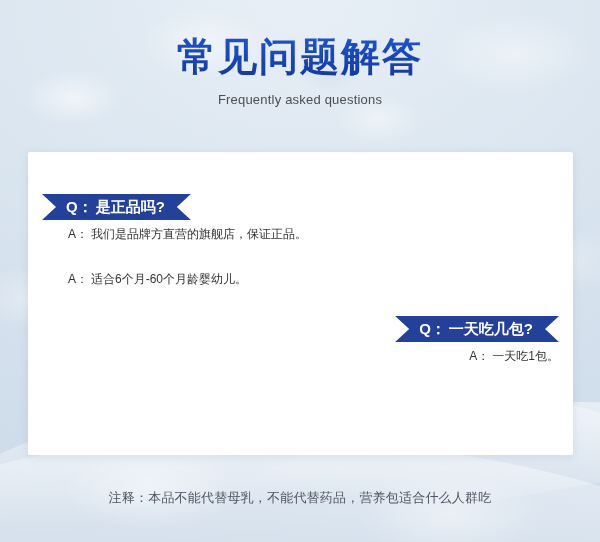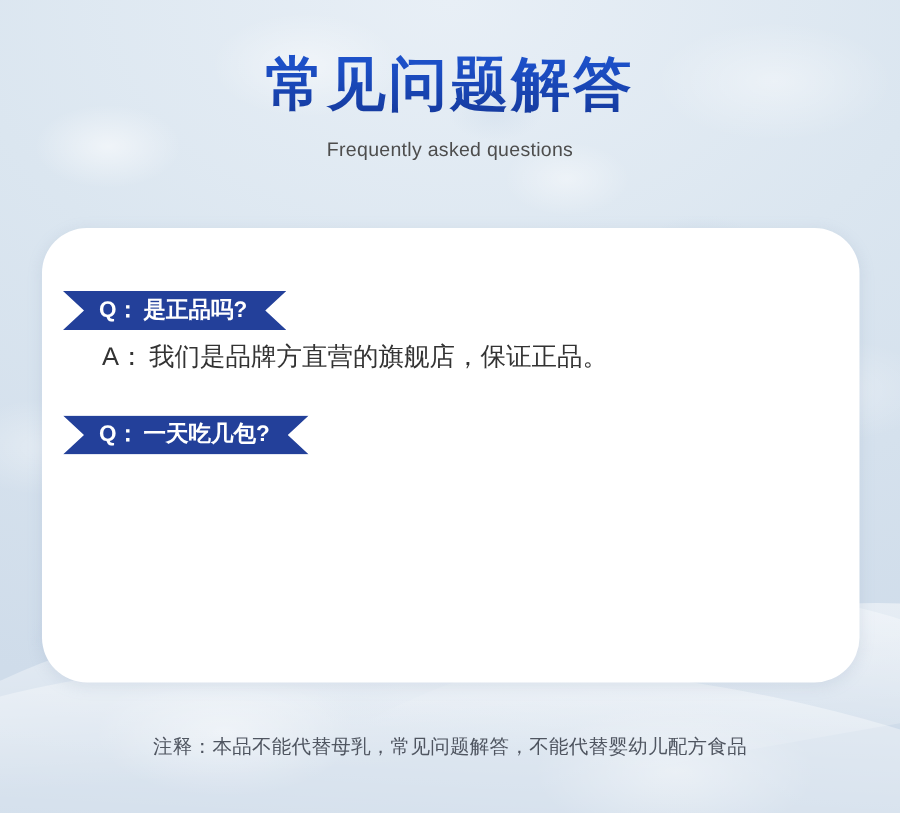--- a/index.html
+++ b/index.html
@@ -119,32 +119,32 @@
   }
 
   
   .card {
     position: absolute;
     left: 28px;
     top: 152px;
     width: 545px;
     height: 303px;
     background: #ffffff;
-    border-radius: 30px;
+    border-radius: 2px;
     box-shadow: 0 2px 10px rgba(120,145,175,.18);
   }
 
   .faq-list {
     position: absolute;
     left: 14px;
     top: 42px;
     right: 14px;
   }
   .faq-item { margin-bottom: 28px; }
-  .faq-item:last-child { margin-bottom: 0; }
+  .faq-item:last-child { margin-bottom: 0; text-align: right; }
 
   
   .qbadge {
     display: inline-block;
     position: relative;
     height: 26px;
     line-height: 26px;
     padding: 0 26px 0 24px;
     background: #23409a;
     color: #ffffff;
@@ -153,21 +153,21 @@
     white-space: nowrap;
     -webkit-clip-path: polygon(0 0, 100% 0, calc(100% - 14px) 50%, 100% 100%, 0 100%, 14px 50%);
     clip-path: polygon(0 0, 100% 0, calc(100% - 14px) 50%, 100% 100%, 0 100%, 14px 50%);
     font-family: "Liberation Sans", "DejaVu Sans", sans-serif;
   }
   .qbadge .qlabel { margin-right: 3px; }
 
   .answer {
     margin: 6px 0 0 0;
     padding-left: 26px;
-    font-size: 17px;
+    font-size: 12px;
     color: #333333;
     white-space: nowrap;
     font-family: "Liberation Sans", "DejaVu Sans", sans-serif;
   }
   .answer .alabel { margin-right: 3px; }
 
   
   .footnote {
     position: absolute;
     left: 0;
@@ -202,26 +202,32 @@
       <div class="faq-item">
         <div class="qbadge">
           <span class="qlabel">Q：</span><span>是正品吗?</span>
         </div>
         <p class="answer">
           <span class="alabel">A：</span><span>我们是品牌方直营的旗舰店，保证正品。</span>
         </p>
       </div>
 
       <div class="faq-item">
+        <p class="answer">
+          <span class="alabel">A：</span><span>适合6个月-60个月龄婴幼儿。</span>
+        </p>
       </div>
 
       <div class="faq-item">
         <div class="qbadge">
           <span class="qlabel">Q：</span><span>一天吃几包?</span>
         </div>
+        <p class="answer">
+          <span class="alabel">A：</span><span>一天吃1包。</span>
+        </p>
       </div>
 
     </div>
   </div>
 
-  <div class="footnote">注释：本品不能代替母乳，常见问题解答，不能代替婴幼儿配方食品</div>
+  <div class="footnote">注释：本品不能代替母乳，不能代替药品，营养包适合什么人群吃</div>
 
 </div>
 
 </body></html>

